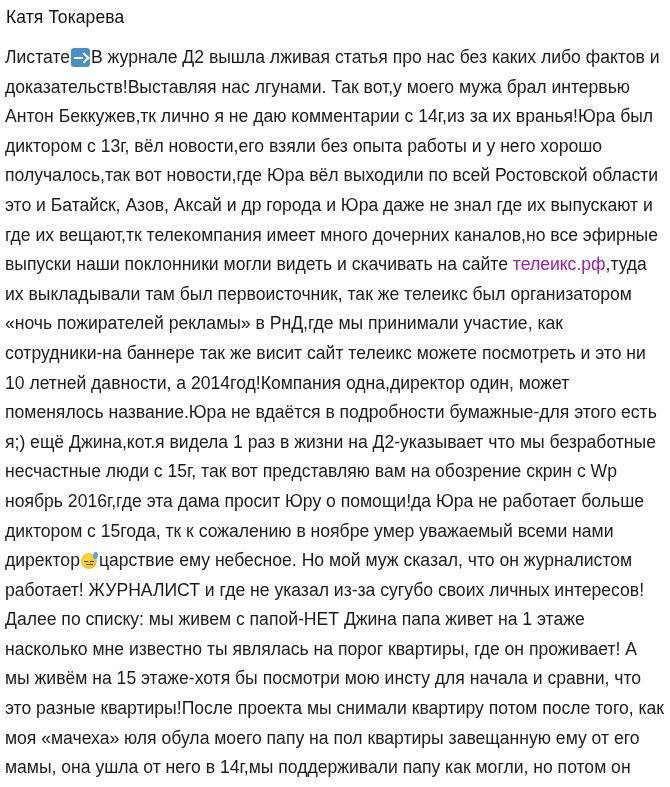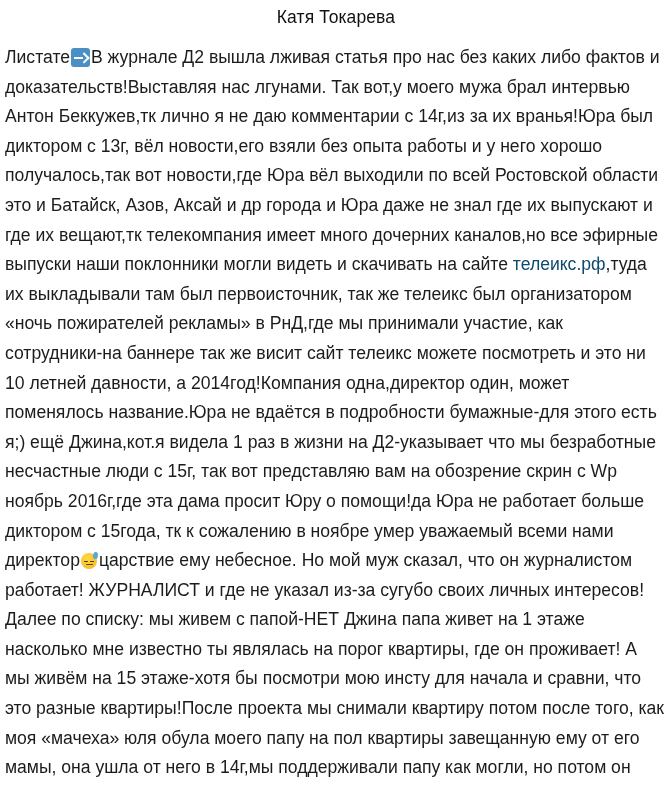--- a/index.html
+++ b/index.html
@@ -22,37 +22,36 @@
     width: 670px;
   }
   .author-name {
     font-size: 17.5px;
     line-height: 22px;
     font-weight: 400;
     color: #111111;
     letter-spacing: 0.1px;
     margin: 0 0 15px 1px;
     white-space: nowrap;
-    text-align: center;
   }
   .post-body {
     font-size: 17.6px;
     line-height: 29.6px;
     font-weight: 400;
     color: #1c1c1c;
     text-align: left;
     word-spacing: 0px;
     letter-spacing: -0.01px;
     margin: 0;
     padding: 0 2px 0 0;
     white-space: normal;
     overflow-wrap: break-word;
   }
   .post-link {
-    color: #0c4a6e;
+    color: #a21caf;
     text-decoration: none;
     cursor: pointer;
   }
   
   .emoji-arrow-right {
     display: inline-block;
     width: 19px;
     height: 19px;
     border-radius: 3px;
     background: #4a90c4;

